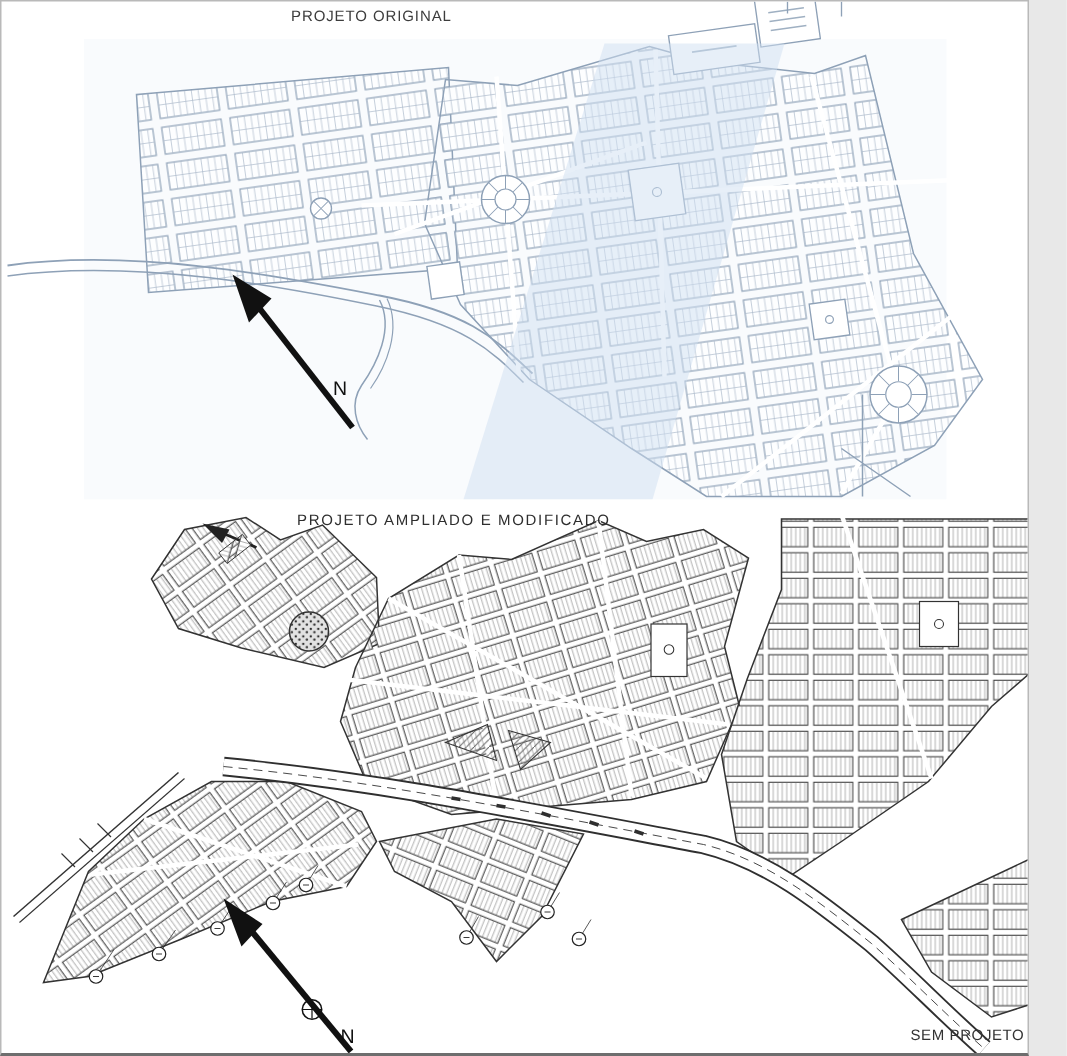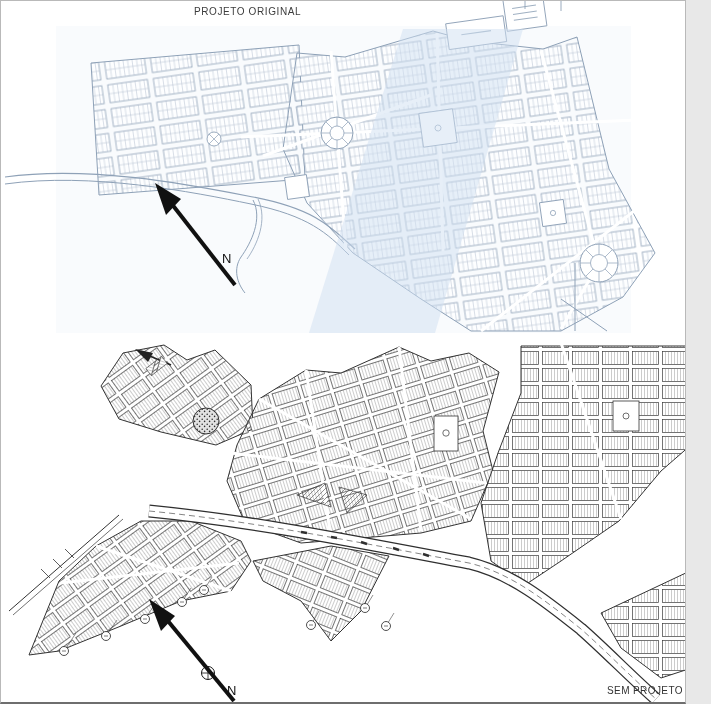--- a/index.html
+++ b/index.html
@@ -246,17 +246,18 @@
       <g>
         <circle cx="207" cy="340" r="6.5" fill="#ffffff" stroke="#111111" stroke-width="1"></circle>
         <path d="M207,334 V346 M201,340 H213" stroke="#111111" stroke-width="0.8" fill="none"></path>
       </g>
       <g>
         <line x1="233" y1="368" x2="162" y2="282" stroke="#111111" stroke-width="4"></line>
         <polygon points="148,266 174,283 160,298" fill="#111111"></polygon>
       </g>
     </svg>
 
+    <div class="map-title mod" style="left:197px;top:9px;">PROJETO AMPLIADO E MODIFICADO</div>
     <div class="north-label" style="left:226px;top:350px;">N</div>
     <div class="scale-note" style="left:606px;top:352px;">SEM PROJETO</div>
   </section>
 
 </div>
 
 </body></html>

